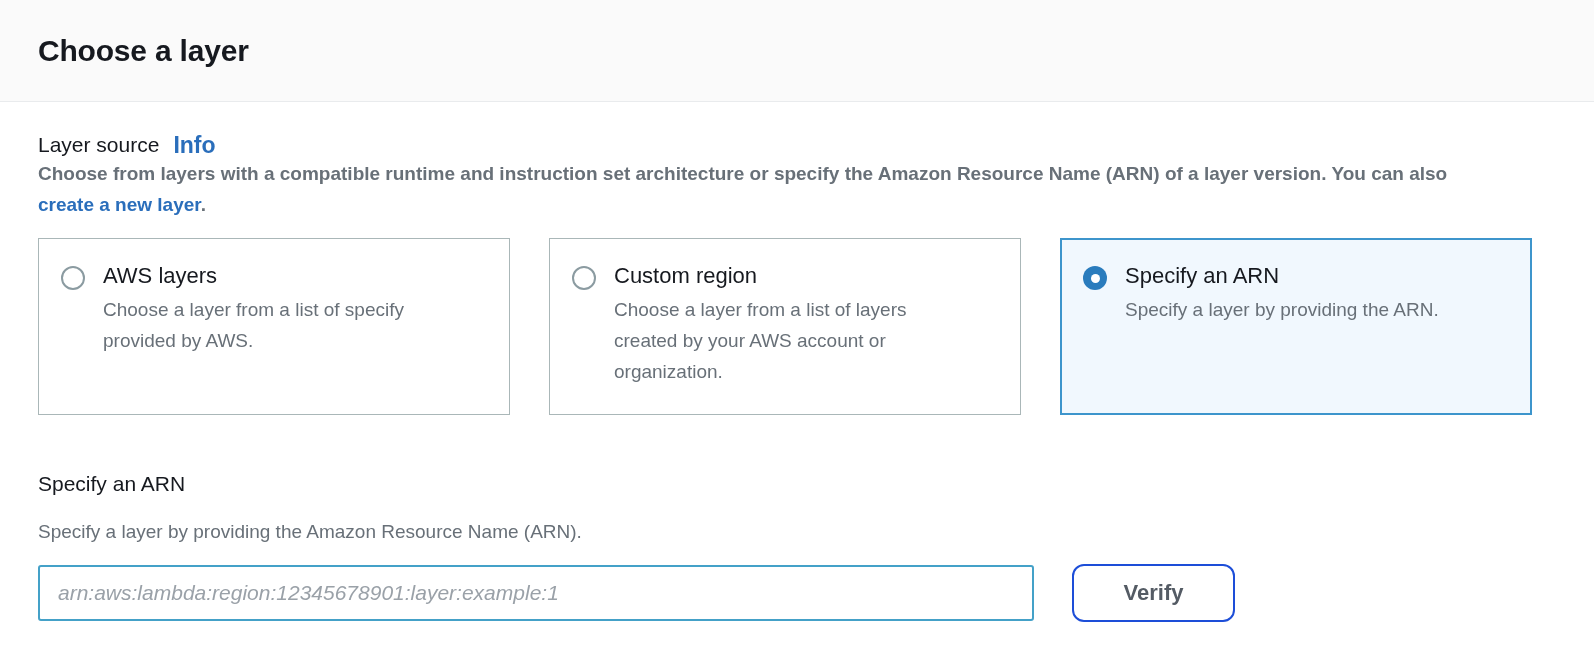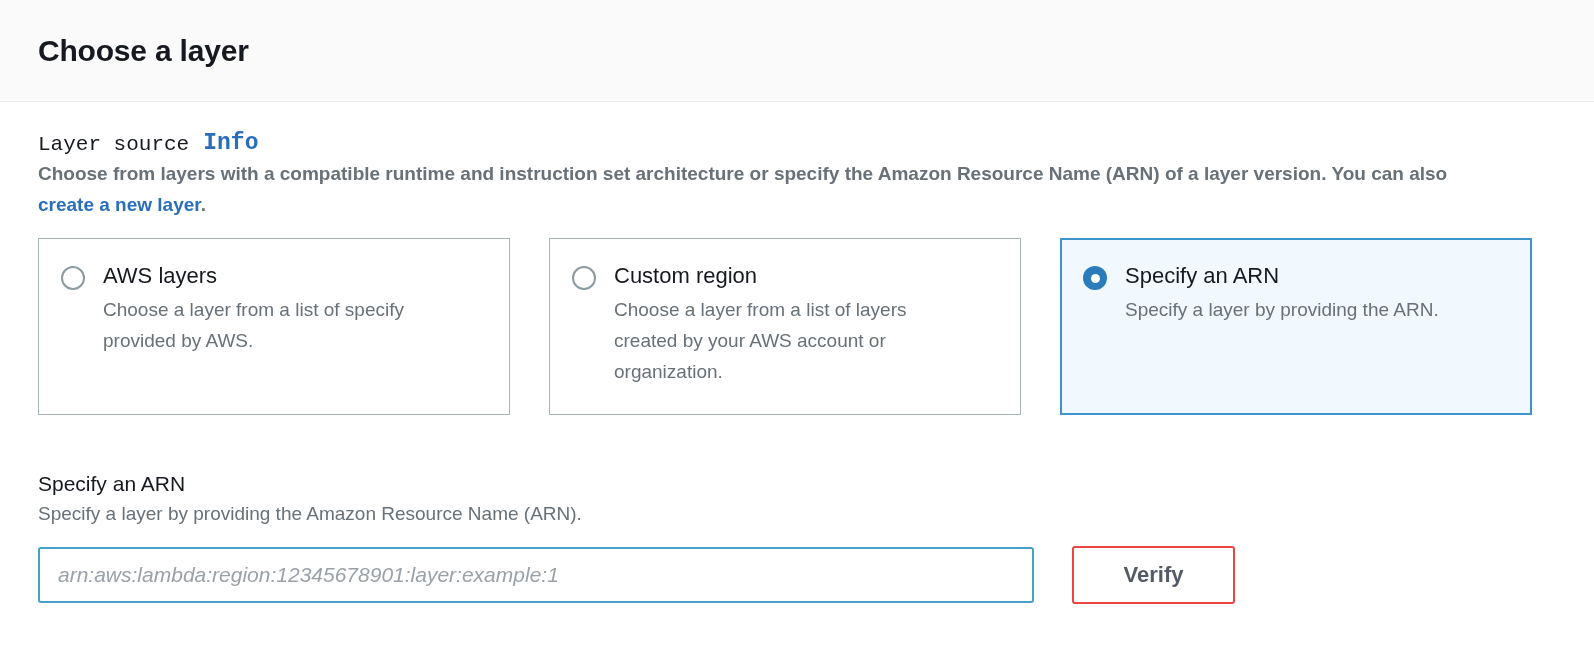--- a/index.html
+++ b/index.html
@@ -46,23 +46,22 @@
     padding: 0 38px;
     box-sizing: border-box;
   }
 
   .field-group {
     padding-top: 30px;
   }
 
   .label-row {
     display: flex;
-    align-items: flex-start;
+    align-items: center;
     gap: 14px;
-    font-family: Liberation Mono, monospace;
   }
   .field-label {
     font-size: 21px;
     color: #16191f;
     line-height: 26px;
   }
   .info-link {
     font-size: 23px;
     font-weight: bold;
     color: #2a6ebb;
@@ -153,21 +152,21 @@
   }
   .arn-heading {
     font-size: 21px;
     color: #16191f;
     line-height: 26px;
   }
   .arn-desc {
     font-size: 19px;
     color: #687078;
     line-height: 30px;
-    margin-top: 2px;
+    margin-top: 20px;
   }
   .arn-row {
     display: flex;
     align-items: center;
     gap: 38px;
     margin-top: 17px;
   }
   .arn-input {
     width: 996px;
     height: 56px;
@@ -184,22 +183,22 @@
   }
   .arn-input::placeholder {
     color: #9aa1a8;
     font-style: italic;
     opacity: 1;
   }
   .verify-button {
     width: 163px;
     height: 58px;
     box-sizing: border-box;
-    border: 2px solid #ef4444;
-    border-radius: 3px;
+    border: 2px solid #1d4ed8;
+    border-radius: 12px;
     background: #ffffff;
     color: #545b64;
     font-family: "Liberation Sans", sans-serif;
     font-size: 22px;
     font-weight: bold;
     cursor: pointer;
   }
 </style>
 </head>
 <body>

